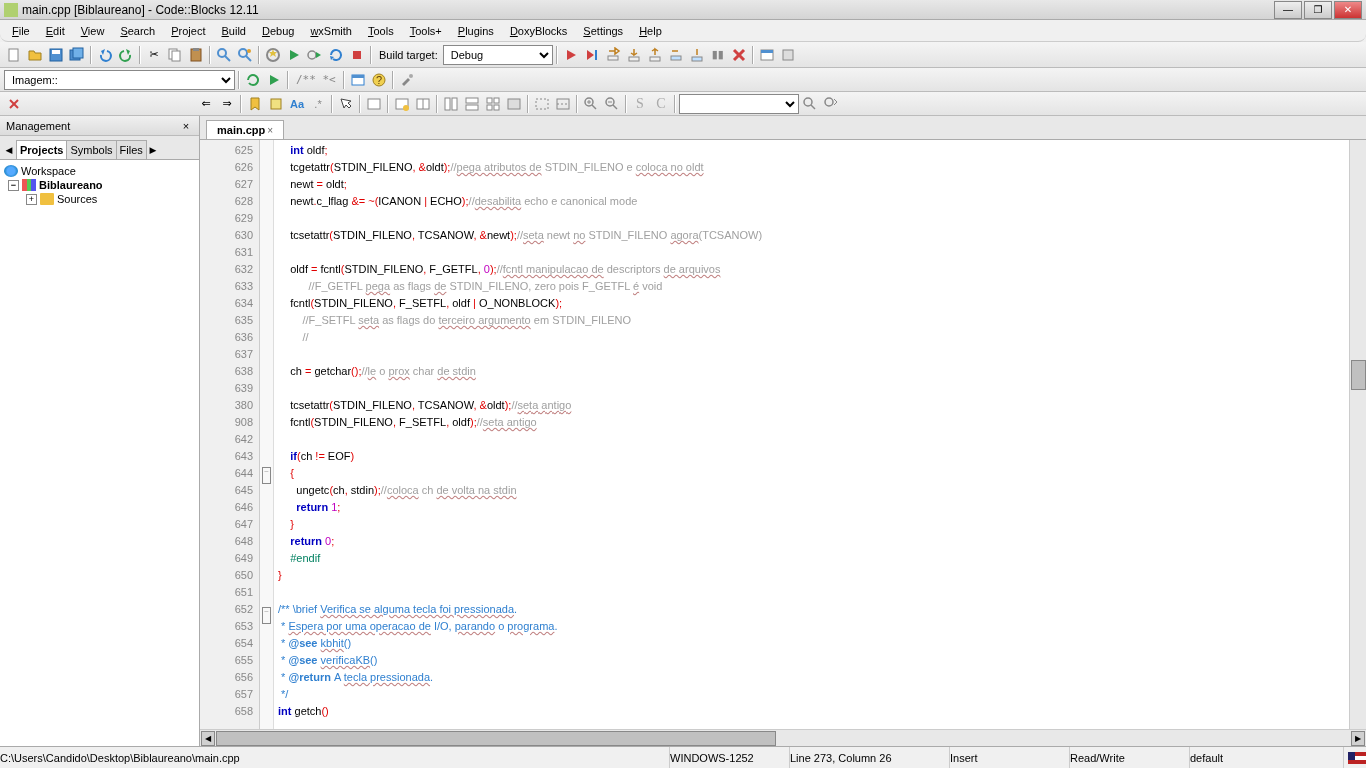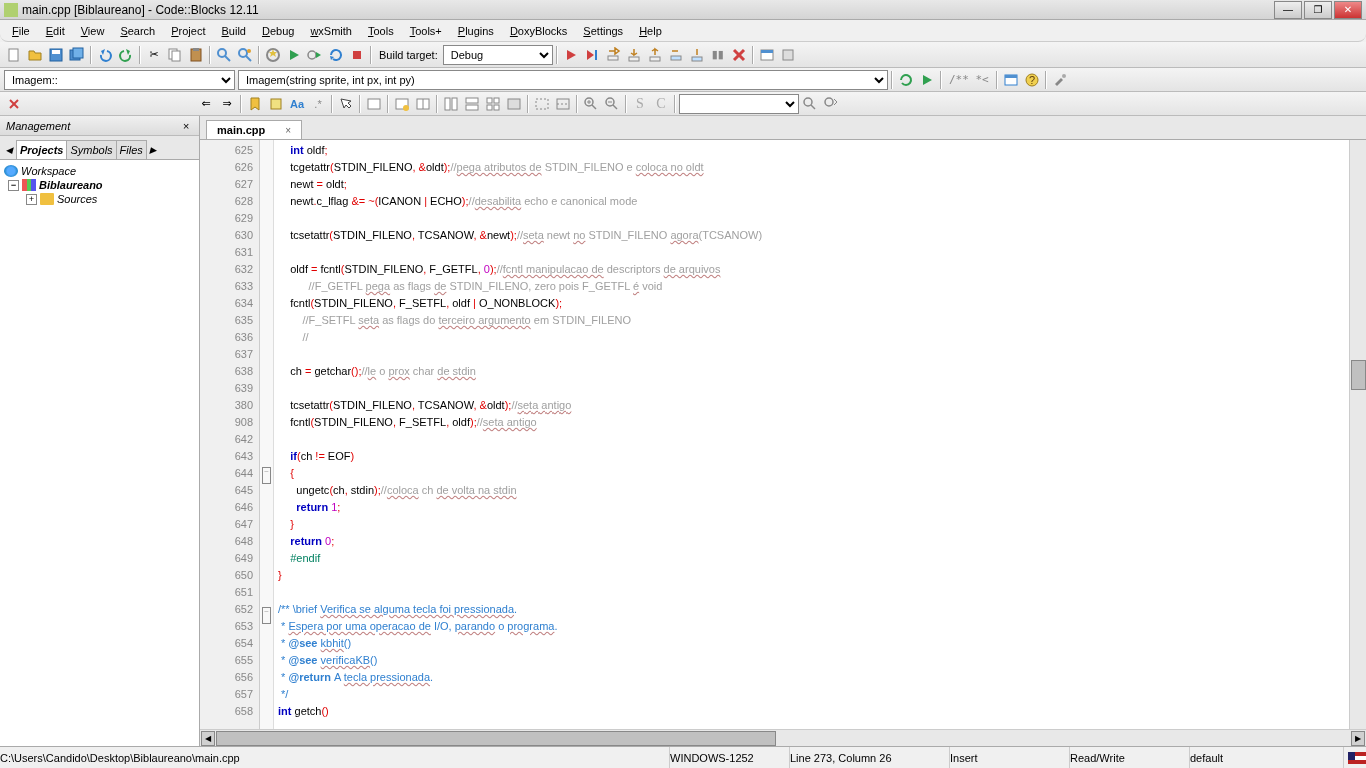--- a/index.html
+++ b/index.html
@@ -13,40 +13,40 @@
 .menubar { height: 22px; background: #f0f0f0; display: flex; align-items: center; padding: 0 4px; border-bottom: 1px solid #ccc; border-radius: 8px; }
 .menu-item { padding: 2px 8px; cursor: pointer; }
 .menu-item u { text-decoration: underline; }
 .toolbar { height: 26px; background: linear-gradient(to bottom, #f4f4f4, #e4e4e4); display: flex; align-items: center; padding: 0 4px; border-bottom: 1px solid #bbb; gap: 1px; }
 .tb-btn { width: 20px; height: 20px; display: flex; align-items: center; justify-content: center; cursor: pointer; border: 1px solid transparent; }
 .tb-sep { width: 2px; height: 18px; border-left: 1px solid #aaa; border-right: 1px solid #fff; margin: 0 2px; }
 .tb-label { padding: 0 4px; }
 .dropdown { height: 20px; border: 1px solid #888; background: white; padding: 1px 3px; font-size: 11px; }
 .toolbar2 { height: 24px; background: linear-gradient(to bottom, #f4f4f4, #e4e4e4); display: flex; align-items: center; padding: 0 4px; border-bottom: 1px solid #bbb; gap: 1px; }
 .main-area { flex: 1; display: flex; overflow: hidden; }
-.left-panel { width: 200px; display: flex; flex-direction: column; border-right: 1px solid #aaa; background: #f0f0f0; font-style: italic; }
+.left-panel { width: 200px; display: flex; flex-direction: column; border-right: 1px solid #aaa; background: #f0f0f0; }
 .panel-header { height: 20px; background: linear-gradient(to bottom, #f0f0f0, #dcdcdc); display: flex; align-items: center; padding: 0 6px; border-bottom: 1px solid #bbb; }
 .panel-header .title { flex: 1; font-size: 11px; }
 .panel-header .x { cursor: pointer; width: 14px; text-align: center; }
 .tabs-row { height: 24px; background: #e8e8e8; display: flex; align-items: flex-end; padding: 0 2px; border-bottom: 1px solid #aaa; }
 .tab-nav { width: 14px; height: 18px; display: flex; align-items: center; justify-content: center; cursor: pointer; font-size: 9px; }
 .panel-tab { padding: 3px 3px; border: 1px solid #aaa; border-bottom: none; background: #e0e0e0; cursor: pointer; margin-right: -1px; font-size: 11px; }
 .panel-tab.active { background: #fff; font-weight: bold; }
 .tree { flex: 1; background: white; padding: 4px; overflow: auto; }
 .tree-item { display: flex; align-items: center; padding: 1px 0; cursor: pointer; }
 .tree-item .indent { display: inline-block; }
 .tree-item .exp { width: 11px; height: 11px; border: 1px solid #888; display: inline-flex; align-items: center; justify-content: center; font-size: 9px; line-height: 1; margin-right: 3px; background: #fff; }
 .tree-item .icon { width: 14px; height: 12px; margin-right: 3px; display: inline-block; }
 .tree-item .icon.ws { background: radial-gradient(circle, #5af 40%, #28c 70%); border-radius: 50%; }
 .tree-item .icon.proj { background: linear-gradient(to right, #e55 33%, #5c5 33% 66%, #55e 66%); }
 .tree-item .icon.fold { background: #f0c040; border-radius: 1px; }
 .tree-item.bold { font-weight: bold; }
 .editor-area { flex: 1; display: flex; flex-direction: column; background: #fff; }
 .editor-tabs { height: 24px; background: #e8e8e8; display: flex; align-items: flex-end; padding: 2px 6px 0; border-bottom: 1px solid #aaa; }
-.editor-tab { padding: 3px 10px; background: #fff; border: 1px solid #aaa; border-bottom: none; display: flex; align-items: center; gap: 20px; cursor: pointer; }
+.editor-tab { padding: 3px 10px; background: #fff; border: 1px solid #aaa; border-bottom: none; display: flex; align-items: center; gap: 2px; cursor: pointer; }
 .editor-tab .tab-x { font-size: 10px; color: #666; cursor: pointer; }
 .editor-body { flex: 1; display: flex; overflow: hidden; position: relative; }
 .gutter { width: 60px; background: #f0f0f0; border-right: 1px solid #ccc; text-align: right; padding: 2px 6px; font-family: 'Courier New', monospace; font-size: 13px; color: #888; line-height: 17px; user-select: none; }
 .fold-col { width: 14px; background: #f8f8f8; border-right: 1px solid #ddd; font-family: monospace; font-size: 10px; color: #aaa; line-height: 17px; text-align: center; }
 .fold-col div { height: 17px; }
 .fold-sq { width: 9px; height: 9px; border: 1px solid #888; margin: 4px auto 0; font-size: 8px; line-height: 7px; cursor: pointer; }
 .code { flex: 1; font-family: 'Courier New', monospace; font-size: 13px; line-height: 17px; padding: 2px 4px; white-space: pre; overflow: hidden; }
 .code .line { display: block; height: 17px; }
 .kw { color: #0000c0; font-weight: bold; }
 .num { color: #c000c0; }
@@ -252,21 +252,20 @@
     </div>
   <div class="tb-btn">
       <svg viewBox="0 0 16 16">
         <rect x="3" y="3" width="10" height="10" fill="#ddd" stroke="#888"></rect>
       </svg>
     </div>
 </div>
 
 <div class="toolbar2">
   <select class="dropdown" style="width:231px"><option>Imagem::</option></select>
-  <select class="dropdown" style="width:650px;margin-left:2px"><option>Imagem(string sprite, int px, int py)</option></select>
   <div class="tb-sep"></div>
   <div class="tb-btn">
       <svg viewBox="0 0 16 16">
         <path d="M3 8a5 5 0 1 1 1 3" fill="none" stroke="#30a050" stroke-width="2"></path>
       </svg>
     </div>
   <div class="tb-btn">
       <svg viewBox="0 0 16 16">
         <path d="M4 3l9 5-9 5z" fill="#30a050"></path>
       </svg>

